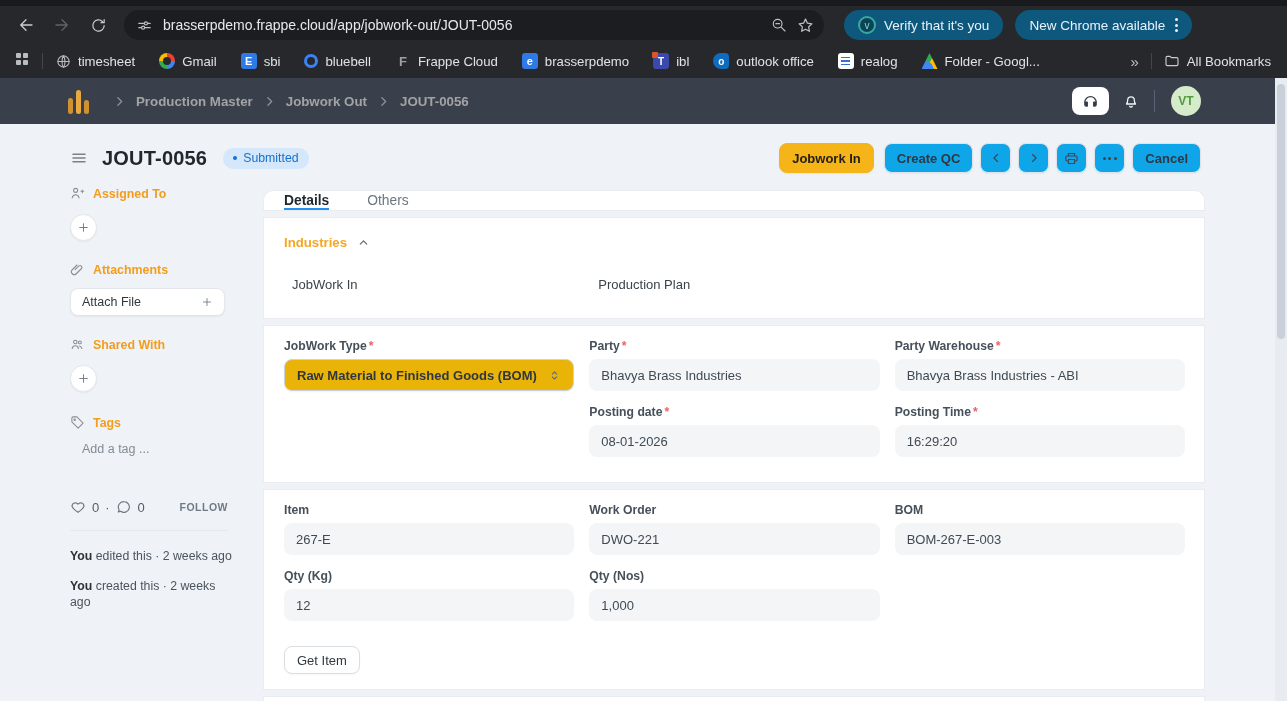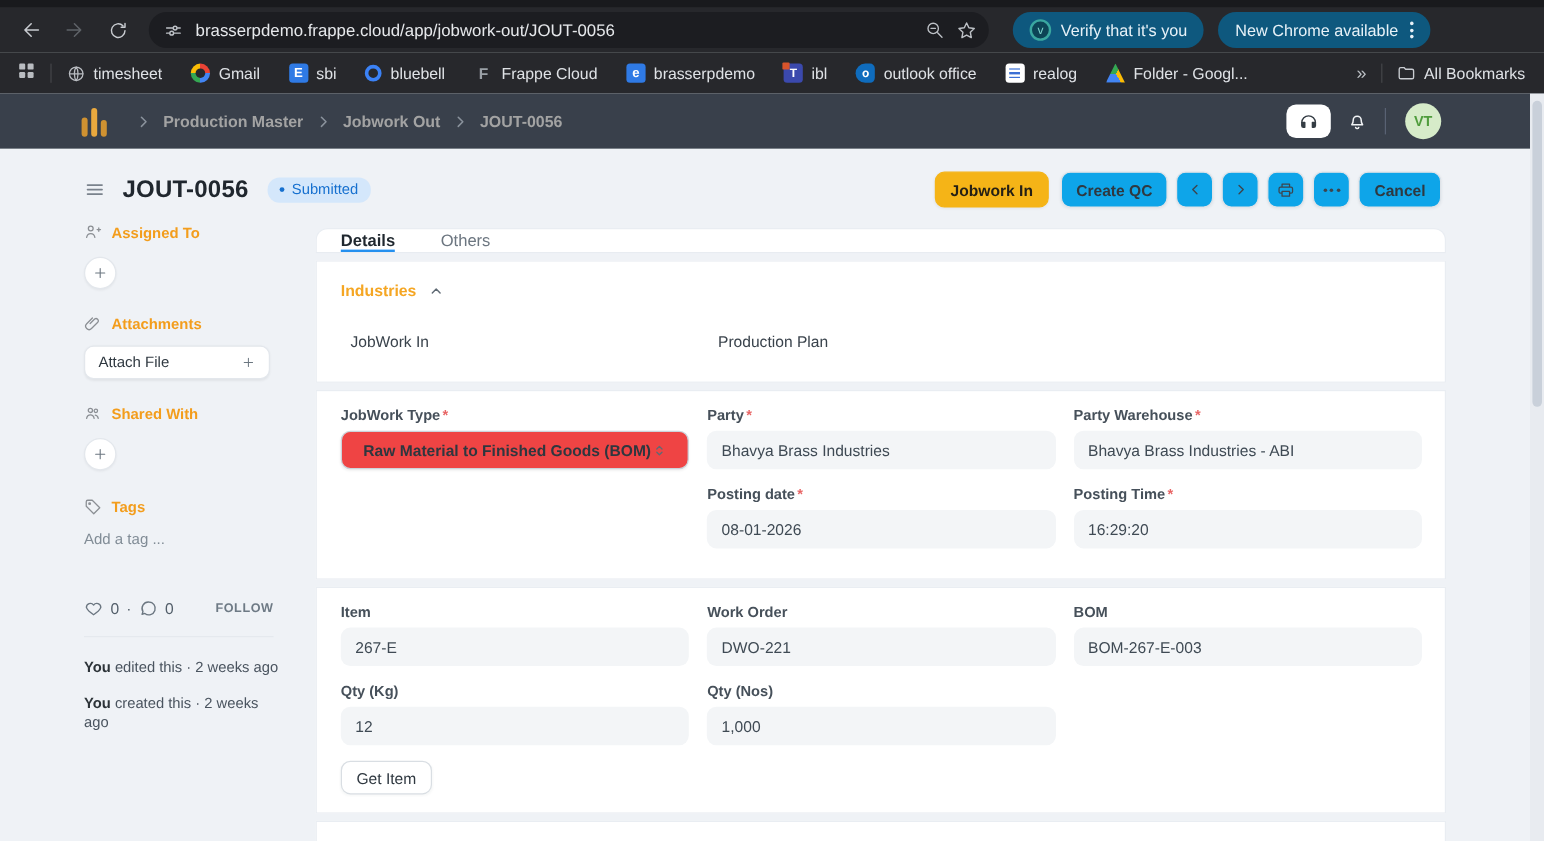--- a/index.html
+++ b/index.html
@@ -73,21 +73,21 @@
 
   .content { display:flex; height:521px; }
 
   
   .sidebar { width:263px; flex:0 0 263px; padding:6px 38px 0 70px; }
   .sb-head { display:flex; align-items:center; gap:8px; color:#f39d1c; font-weight:bold; font-size:12.4px; }
   .sb-head .ic-w { color:#8b8f94; }
   .plus-circle { width:27px; height:27px; border-radius:50%; background:#fff; border:1px solid #e3e7ec; box-shadow:0 1px 2px rgba(0,0,0,.05); display:flex; align-items:center; justify-content:center; color:#6b7680; margin-top:13px; }
   .attach-btn { margin-top:11px; width:155px; height:28px; background:#fff; border:1px solid #e3e7ec; border-radius:8px; box-shadow:0 1px 2px rgba(0,0,0,.06); display:flex; align-items:center; justify-content:space-between; padding:0 11px; font-size:12.5px; color:#2f3840; }
   .mt20 { margin-top:21px; } .mt22 { margin-top:23px; }
-  .add-tag { margin-top:12px; font-size:12.5px; color:#818c96; }
+  .add-tag { margin-top:12px; font-size:12.5px; color:#818c96;margin-left:12px; }
   .likes-row { margin-top:43px; display:flex; align-items:center; gap:6px; color:#525e69; font-size:13px; width:158px; }
   .likes-row .ic-w { color:#6b7680; }
   .follow { margin-left:auto; font-size:10.5px; letter-spacing:.5px; color:#6e7a85; font-weight:600; }
   .sb-hr { width:158px; border:0; border-top:1px solid #e5e9ee; margin-top:15px; }
   .activity { margin-top:17px; width:162px; font-size:12.3px; color:#4a545f; line-height:1.35; }
   .activity b { color:#2d3439; }
   .activity + .activity { margin-top:13px; }
 
   
   .card { width:942px; display:flex; flex-direction:column; gap:6px; padding-top:10px; }
@@ -98,23 +98,23 @@
   .connections-block { padding:17px 20px 26px; }
   .conn-title { display:flex; align-items:center; gap:10px; color:#f5a623; font-weight:bold; font-size:13.2px; }
   .conn-title .ic-w { color:#5f6a74; }
   .conn-links { margin-top:27px; display:grid; grid-template-columns:1fr 1fr 1fr; column-gap:35px; padding:0 8px; }
   .conn-link { font-size:13px; color:#3a434c; }
   .fgrid { display:grid; grid-template-columns:1fr 1fr 1fr; column-gap:15px; padding:13px 19px 14px 20px; }
   .field { margin-bottom:11px; }
   .flabel { font-size:12.2px; color:#46505a; font-weight:600; }
   .flabel .req { color:#e86464; margin-left:2px; }
   .control { margin-top:6px; height:32px; background:#f3f5f7; border-radius:8px; display:flex; align-items:center; padding:0 12px; font-size:13px; color:#3f4a54; }
-  .control.select { background:#ef4444; border:1px solid #ccd3da; box-shadow:0 1px 2px rgba(0,0,0,.06); font-weight:bold; color:#2e373f; justify-content:center; }
+  .control.select { background:#eab308; border:1px solid #ccd3da; box-shadow:0 1px 2px rgba(0,0,0,.06); font-weight:bold; color:#2e373f; justify-content:space-between; }
   .control.select .ic-w { color:#5f6a74; }
-  .get-item { margin:2px 0 15px 20px; height:28px; padding:0 12px; background:#fff; border:1px solid #d9dee3; border-radius:8px; font-size:13px; color:#2f3840; display:inline-flex; align-items:center; box-shadow:0 1px 2px rgba(25,39,52,.04); font-family:inherit; }
+  .get-item { margin:14px 0 15px 20px; height:28px; padding:0 12px; background:#fff; border:1px solid #d9dee3; border-radius:8px; font-size:13px; color:#2f3840; display:inline-flex; align-items:center; box-shadow:0 1px 2px rgba(25,39,52,.04); font-family:inherit; }
   .material-block { flex:1; padding:17px 20px; }
 
   
   .scrollbar { position:absolute; top:78px; right:0; width:12px; height:623px; background:#e8ebf0; }
   .scroll-thumb { position:absolute; top:6px; left:2px; width:8px; height:255px; border-radius:4px; background:#c9d0da; }
 </style>
 </head>
 <body>
 
 <div class="screen">

